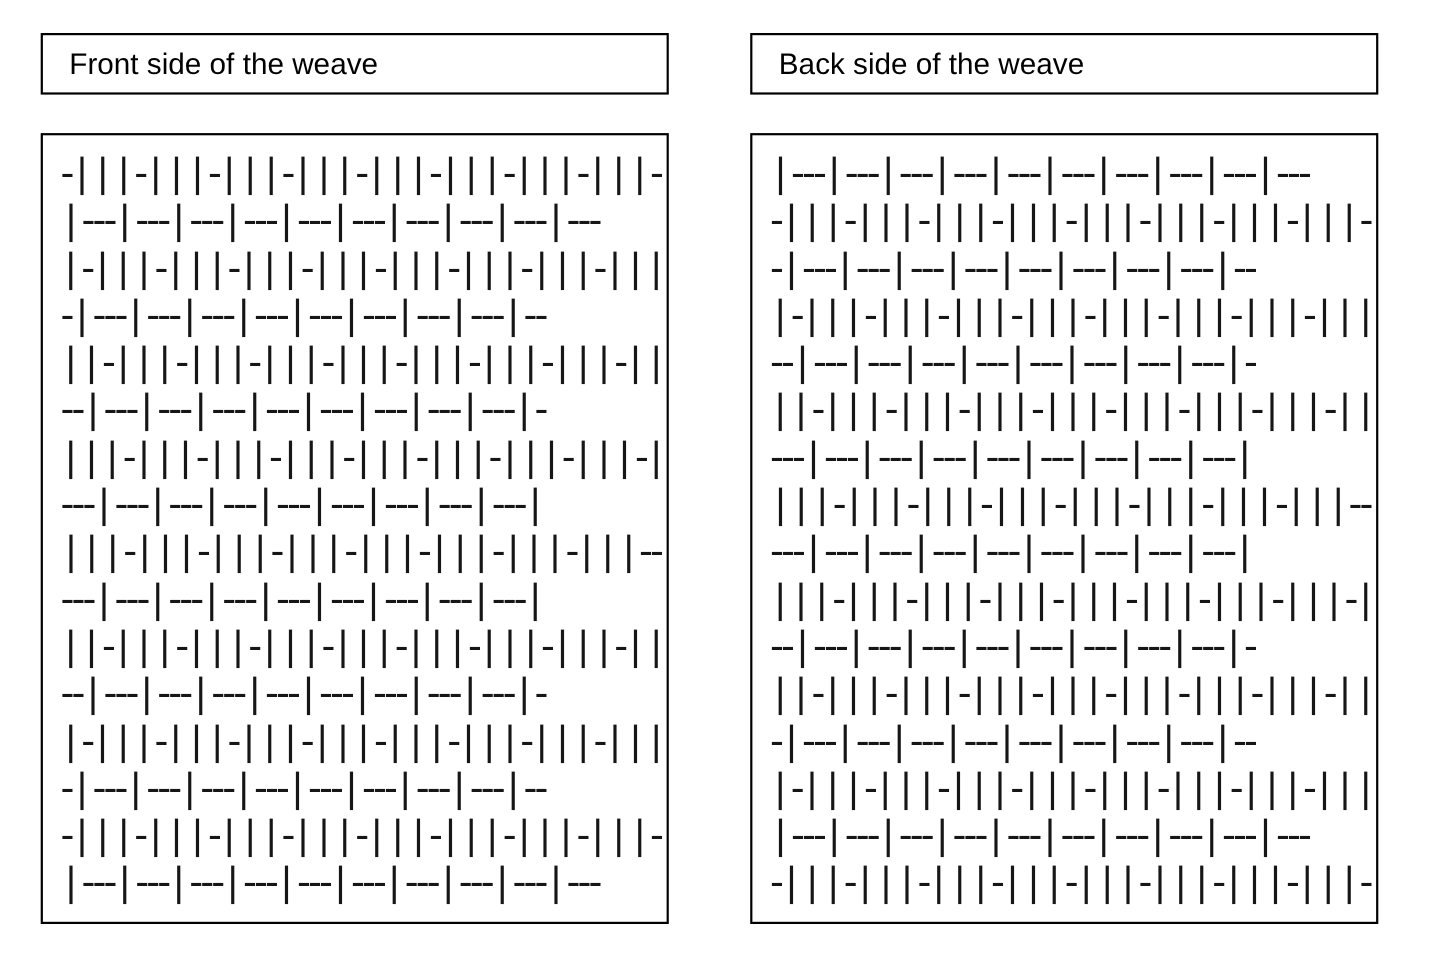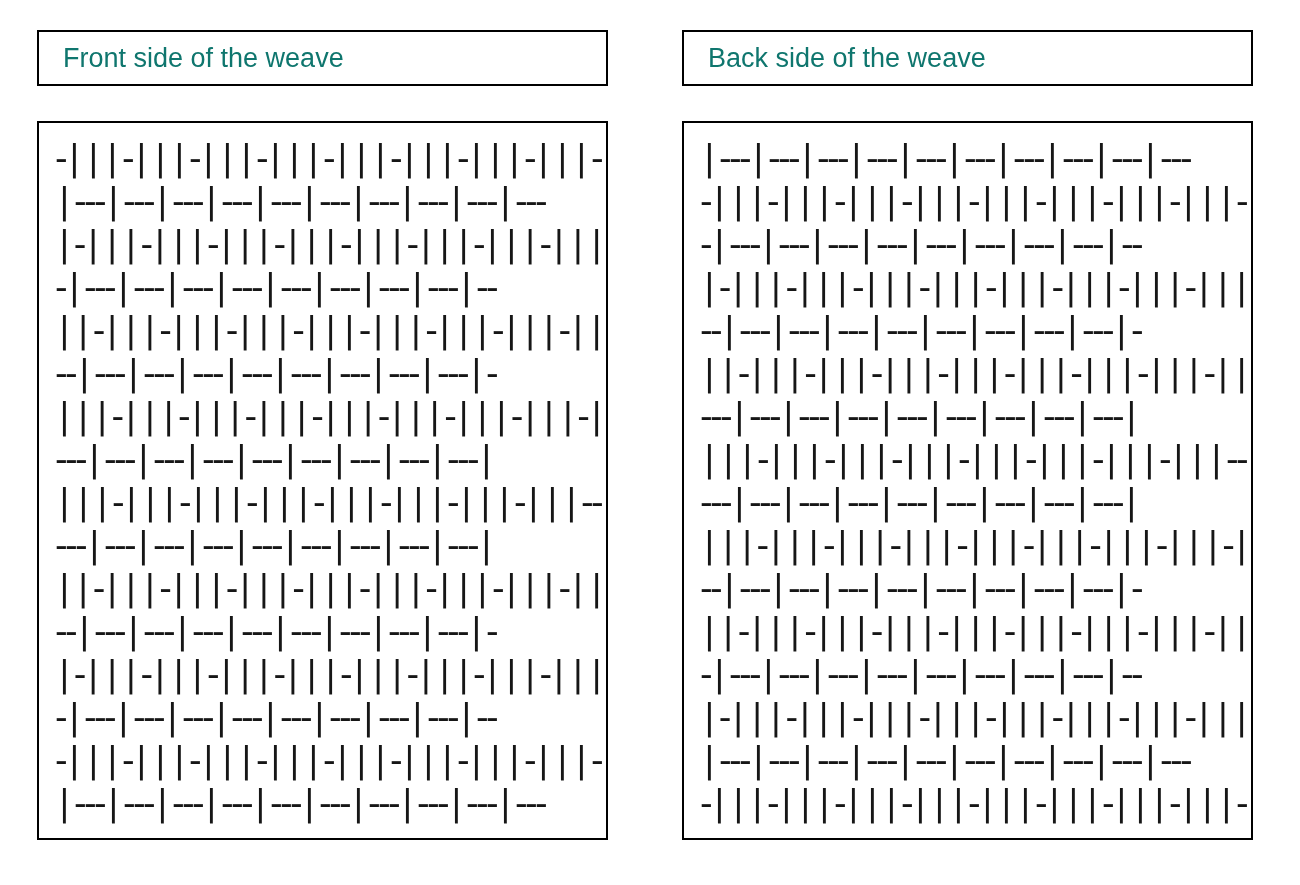--- a/index.html
+++ b/index.html
@@ -11,21 +11,21 @@
     overflow:hidden;
   }
   .title-box {
     position:absolute; top:30px;
     width:567px; height:52px;
     border:2px solid #000000;
     background:#ffffff;
     display:flex; align-items:center;
   }
   .title-box .title-text {
-    font-size:27px; color:#0f766e; padding-left:24px;
+    font-size:27px; color:#000000; padding-left:24px;
     white-space:nowrap;
   }
   .title-box.front { left:37px; }
   .title-box.back  { left:682px; }
   .weave-box {
     position:absolute; top:121px;
     width:567px; height:715px;
     border:2px solid #000000;
     background:#ffffff;
     overflow:hidden;

